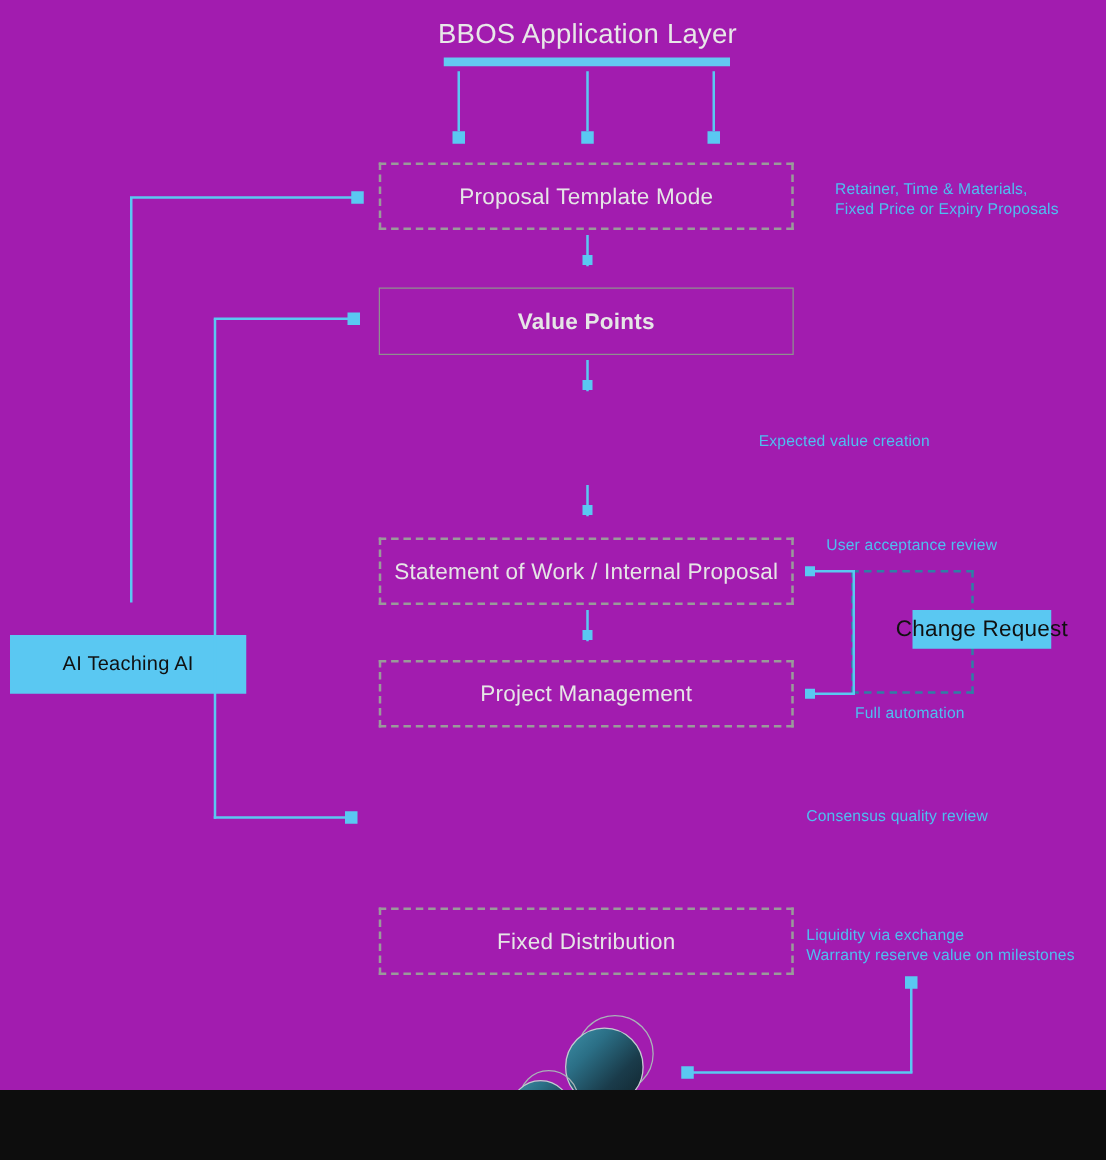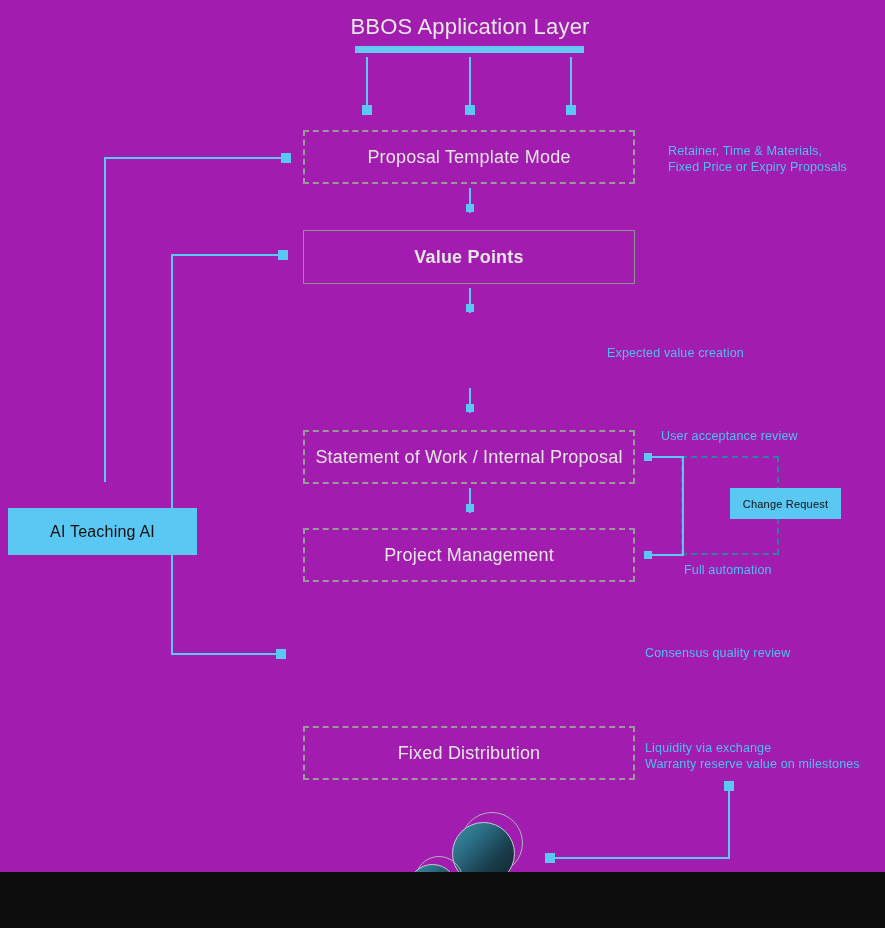--- a/index.html
+++ b/index.html
@@ -73,21 +73,21 @@
     white-space: pre-line;
   }
   
   .chip {
     position: absolute;
     background: #5ac8f2;
     color: #101010;
     display: flex;
     align-items: center;
     justify-content: center;
-    font-size: 11px;
+    font-size: 18px;
     letter-spacing: 0.2px;
     white-space: nowrap;
   }
   .chip.big {
     font-size: 16px;
     margin-top: 28px;
   }
   
   .vline {
     position: absolute;

